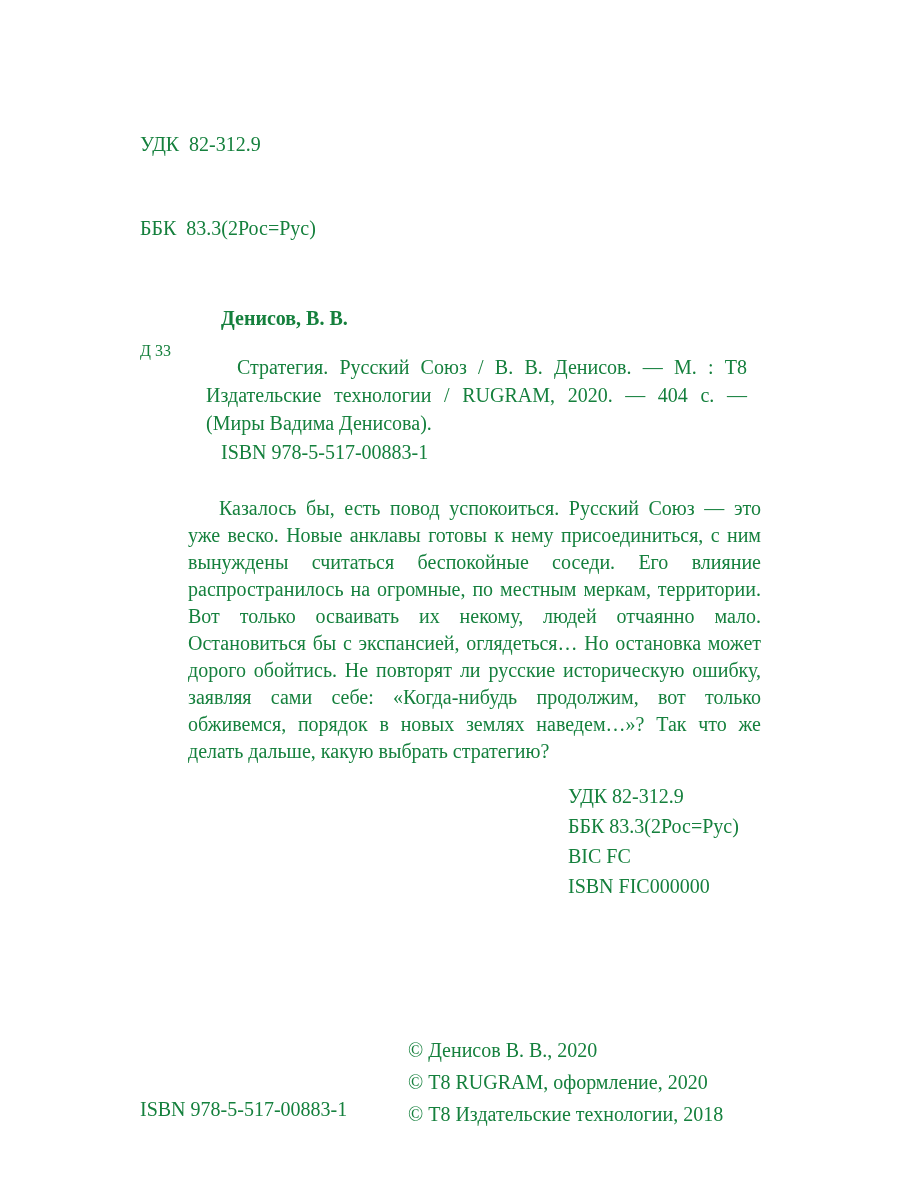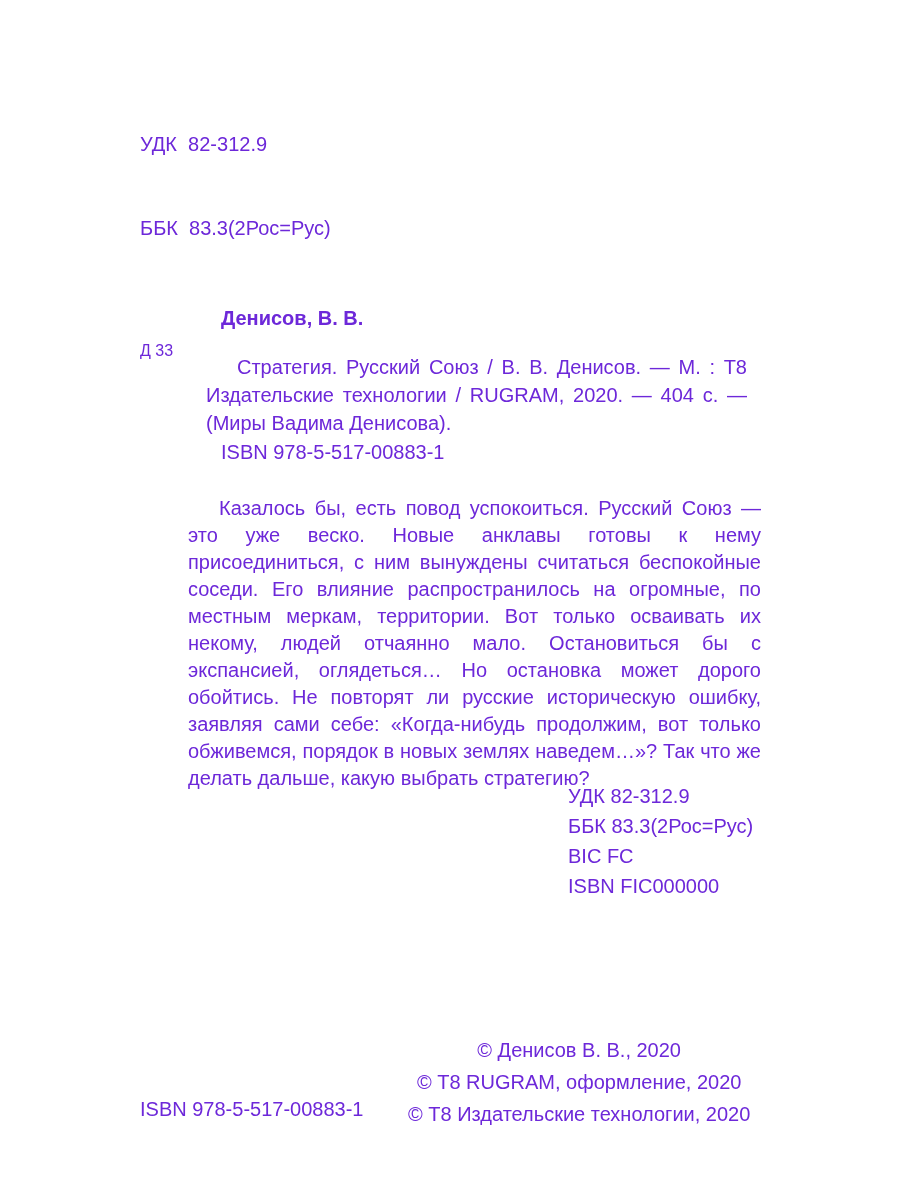--- a/index.html
+++ b/index.html
@@ -5,22 +5,22 @@
   html, body {
     margin: 0;
     padding: 0;
     background: #ffffff;
   }
   .page {
     position: relative;
     width: 900px;
     height: 1200px;
     background: #ffffff;
-    font-family: Liberation Sans, sans-serif;
-    color: #6d28d9;
+    font-family: Liberation Serif, serif;
+    color: #15803d;
     overflow: hidden;
   }
   .top-block {
     position: absolute;
     left: 140px;
     top: 74px;
     font-size: 20px;
     line-height: 28px;
     white-space: pre;
   }
@@ -85,21 +85,21 @@
   }
   .class-line { display: block; }
 
   .copyright-block {
     position: absolute;
     left: 408px;
     top: 1034px;
     font-size: 20px;
     line-height: 32px;
   }
-  .copyright-line { display: block; text-align: center; }
+  .copyright-line { display: block; }
 
   .isbn-bottom {
     position: absolute;
     left: 140px;
     top: 1098px;
     font-size: 20px;
   }
 </style>
 </head>
 <body>
@@ -125,18 +125,18 @@
   <div class="class-block">
     <span class="class-line">УДК 82-312.9</span>
     <span class="class-line">ББК 83.3(2Рос=Рус)</span>
     <span class="class-line">BIC FC</span>
     <span class="class-line">ISBN FIC000000</span>
   </div>
 
   <div class="copyright-block">
     <span class="copyright-line">© Денисов В. В., 2020</span>
     <span class="copyright-line">© Т8 RUGRAM, оформление, 2020</span>
-    <span class="copyright-line">© Т8 Издательские технологии, 2020</span>
+    <span class="copyright-line">© Т8 Издательские технологии, 2018</span>
   </div>
 
   <div class="isbn-bottom">ISBN 978-5-517-00883-1</div>
 
 </div>
 
 </body></html>

